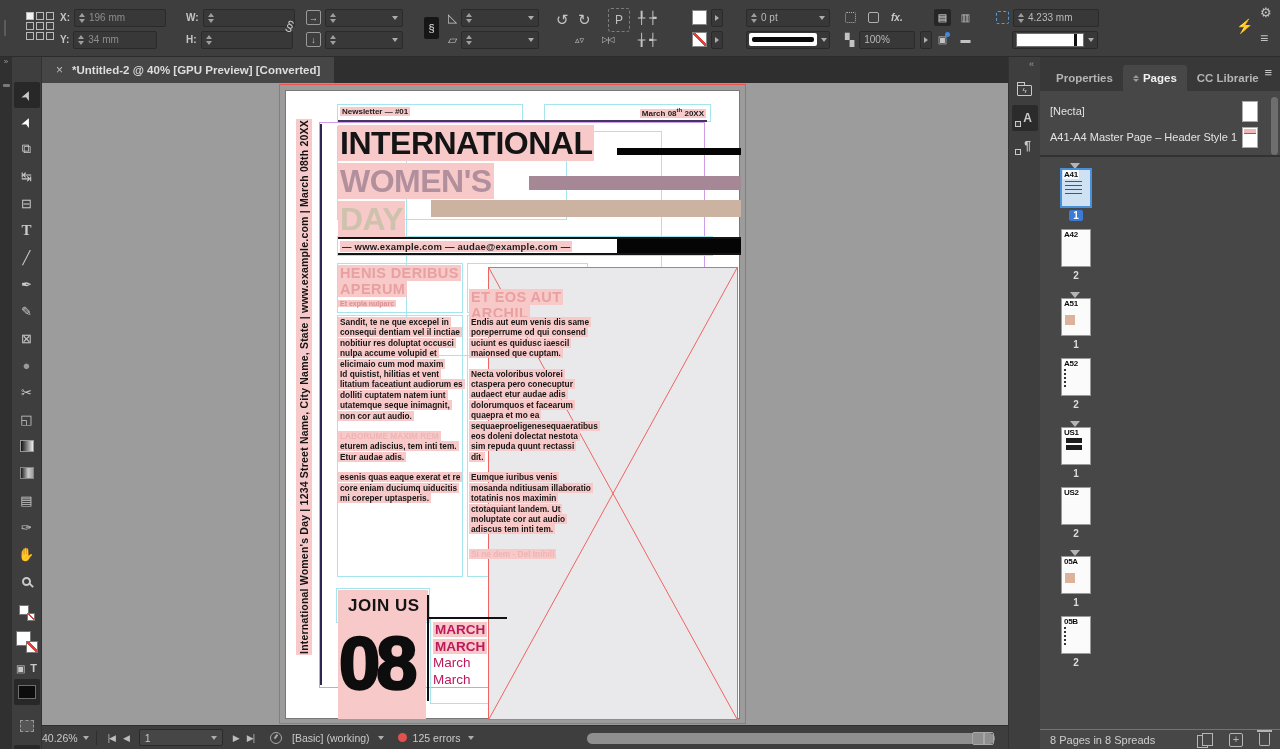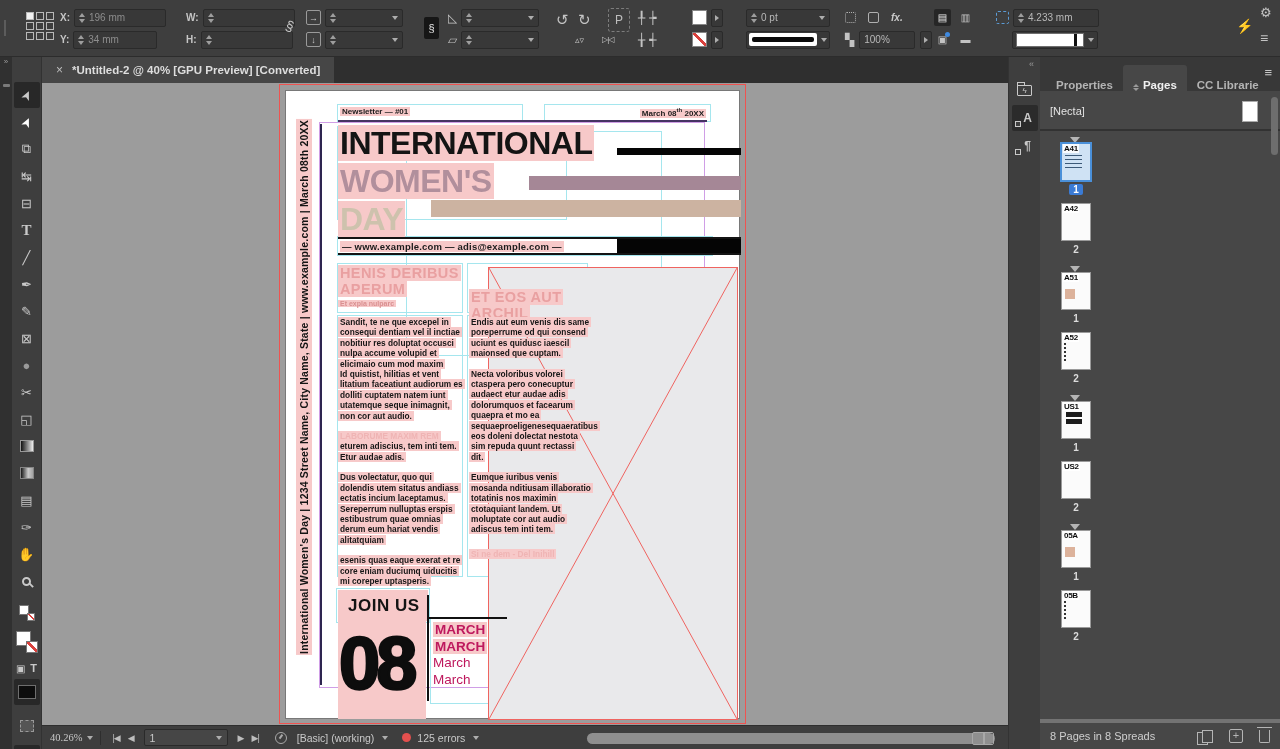--- a/index.html
+++ b/index.html
@@ -117,21 +117,21 @@
   .cicon { width:26px; height:26px; margin:2px auto; display:flex; align-items:center; justify-content:center; color:#c9c9c9; border-radius:2px; position:relative; }
   .cicon.active { background:#2b2b2b; }
   .folder { width:15px; height:11px; border:1.5px solid #c9c9c9; border-radius:1px; position:relative; display:flex; align-items:center; justify-content:center; font-size:8px; color:#c9c9c9; }
   .folder::before { content:""; position:absolute; left:-1px; top:-4px; width:6px; height:3px; border:1.5px solid #c9c9c9; border-bottom:none; }
   .stylsq { position:absolute; left:3px; bottom:4px; width:6px; height:6px; border:1.5px solid #c9c9c9; background:#3e3e3e; }
   .cicon .glyph { font-size:12px; font-weight:bold; margin-left:6px; }
 
   
   .rpanel { position:absolute; left:1040px; top:57px; width:240px; height:692px; background:#474747; display:flex; flex-direction:column; }
   .ptabs { height:34px; background:#383838; display:flex; align-items:flex-end; padding-left:6px; position:relative; flex:0 0 auto; }
-  .ptab { height:26px; display:flex; align-items:flex-end; gap:4px; padding:0 10px; font-size:11.5px; color:#b4b4b4; font-weight:bold; }
+  .ptab { height:26px; display:flex; align-items:center; gap:4px; padding:0 10px; font-size:11.5px; color:#b4b4b4; font-weight:bold; }
   .ptab.active { background:#474747; color:#f0f0f0; border-radius:3px 3px 0 0; }
   .updn { display:inline-flex; flex-direction:column; gap:1px; }
   .updn i { display:block; width:0; height:0; border-left:3px solid transparent; border-right:3px solid transparent; }
   .updn i.u { border-bottom:3px solid #9a9a9a; }
   .updn i.d { border-top:3px solid #9a9a9a; }
   .pmenu { position:absolute; right:8px; top:8px; color:#c9c9c9; font-size:13px; }
   .masters { background:#474747; padding:7px 8px 5px 10px; position:relative; flex:0 0 auto; border-bottom:2px solid #323232; }
   .mrow { display:flex; align-items:center; height:26px; color:#e3e3e3; font-size:11px; }
   .mrow .name { flex:1 1 auto; white-space:nowrap; overflow:hidden; }
   .mthumb { width:16px; height:21px; background:#fff; border:1px solid #aaa; margin-right:14px; position:relative; flex:0 0 auto; }
@@ -143,21 +143,21 @@
   .pitem { width:40px; margin-bottom:7px; }
   .pthumb { width:28px; height:36px; margin:0 auto; background:#fbfbfb; box-shadow:0 0 0 1px #9a9a9a; position:relative; }
   .pthumb .plabel { position:absolute; left:1px; top:0; font-size:8px; font-weight:bold; color:#0d0d0d; background:rgba(255,255,255,.85); padding:0 1px; line-height:9px; letter-spacing:-.3px; }
   .pthumb.sel { background:#cfe2f4; box-shadow:0 0 0 2px #4a90d9; }
   .pthumb.sel::after { content:""; position:absolute; left:3px; top:11px; width:17px; height:16px; background:repeating-linear-gradient(#3c5a78 0 1.5px, transparent 1.5px 4px); }
   .pthumb.blob::after { content:""; position:absolute; left:3px; top:16px; width:10px; height:10px; background:#dcb29b; }
   .pthumb.blocks::after { content:""; position:absolute; left:4px; top:10px; width:16px; height:14px; background:linear-gradient(#1c1c1c 0 5px, transparent 5px 7px, #1c1c1c 7px 12px, transparent 12px); }
   .pthumb.dashes::after { content:""; position:absolute; left:2px; top:10px; width:2px; height:18px; background:repeating-linear-gradient(#333 0 2px, transparent 2px 4px); }
   .pnum { text-align:center; font-size:10px; color:#dcdcdc; margin-top:4px; height:13px; }
   .pnum.sel b { background:#3a7bd5; color:#fff; border-radius:2px; padding:0 4px; font-weight:bold; }
-  .pfooter { flex:0 0 auto; height:30px; border-top:4px solid #737373; display:flex; align-items:center; padding:0 10px; color:#cfcfcf; font-size:11px; }
+  .pfooter { flex:0 0 auto; height:20px; border-top:1px solid #737373; display:flex; align-items:center; padding:0 10px; color:#cfcfcf; font-size:11px; }
   .pfooter .sp { flex:1 1 auto; }
   .ico-plus { width:14px; height:14px; border:1.5px solid #b5b5b5; border-radius:2px; color:#b5b5b5; font-size:11px; line-height:11px; text-align:center; margin-left:16px; }
   .ico-trash { width:11px; height:13px; border:1.5px solid #b5b5b5; border-top:none; border-radius:0 0 2px 2px; position:relative; margin-left:16px; }
   .ico-trash::before { content:""; position:absolute; left:-3px; top:-3px; width:15px; height:1.5px; background:#b5b5b5; }
   .ico-spread { width:16px; height:13px; position:relative; }
   .ico-spread::before, .ico-spread::after { content:""; position:absolute; width:9px; height:11px; border:1.5px solid #b5b5b5; background:#474747; }
   .ico-spread::before { left:0; top:2px; }
   .ico-spread::after { left:5px; top:0; }
 </style>
 </head>
@@ -496,41 +496,40 @@
         <div><span class="hl t1">INTERNATIONAL</span></div>
         <div><span class="hl t2">WOMEN'S</span></div>
         <div><span class="hl t3">DAY</span></div>
       </div>
 
       <div class="bar" style="left:331px;top:57px;width:124px;height:7px;background:#050505;"></div>
       <div class="bar" style="left:243px;top:85px;width:212px;height:14px;background:#a58796;"></div>
       <div class="bar" style="left:145px;top:109px;width:310px;height:17px;background:#ccb3a1;"></div>
 
       <div class="contactbox">
-        <span class="txt hl">— www.example.com — adis@example.com —</span>
+        <span class="txt hl">— www.example.com — audae@example.com —</span>
         <span class="blk"></span>
       </div>
 
       <div class="placeholder">
         <svg width="248" height="451" style="display:block">
           <line x1="0" y1="0" x2="248" y2="451" stroke="#ef6460" stroke-width="1"></line>
           <line x1="0" y1="451" x2="248" y2="0" stroke="#ef6460" stroke-width="1"></line>
         </svg>
       </div>
 
       <div class="colhead" style="left:52px;top:174px;width:124px;">
         <span class="hl">HENIS DERIBUS APERUM</span>
         <span class="sub"><span class="hl">Et expla nulparc</span></span>
       </div>
       <div class="bodycol" style="left:52px;top:226px;width:125px;">
         <p style="margin-bottom:0;"><span class="hl">Sandit, te ne que excepel in consequi dentiam vel il inctiae nobitiur res doluptat occusci nulpa accume volupid et elicimaio cum mod maxim</span></p>
         <p><span class="hl">Id quistist, hilitias et vent litatium faceatiunt audiorum es dolliti cuptatem natem iunt utatemque seque inimagnit, non cor aut audio.</span></p>
         <div><span class="hl ghost">LABORUME MAXIM REM</span></div>
         <p><span class="hl">eturem adiscius, tem inti tem. Etur audae adis.</span></p>
-        <p><span class="hl">Dus volectatur, quo qui dolendis utem sitatus andiass ectatis incium laceptamus. Sereperrum nulluptas erspis estibustrum quae omnias derum eum hariat vendis alitatquiam</span></p>
         <p><span class="hl">esenis quas eaque exerat et re core eniam duciumq uiducitis mi coreper uptasperis.</span></p>
       </div>
 
       <div class="colhead" style="left:183px;top:174px;width:120px;margin-top:24px;">
         <span class="hl">ET EOS AUT ARCHIL</span>
         <span class="sub"><span class="hl">Et expla nulparc</span></span>
       </div>
       <div class="bodycol" style="left:183px;top:226px;width:122px;">
         <p><span class="hl">Endis aut eum venis dis same poreperrume od qui consend uciunt es quidusc iaescil maionsed que cuptam.</span></p>
         <p><span class="hl">Necta voloribus volorei ctaspera pero conecuptur audaect etur audae adis dolorumquos et facearum quaepra et mo ea sequaeproeligenesequaeratibus eos doleni dolectat nestota sim repuda quunt rectassi dit.</span></p>
@@ -549,21 +548,21 @@
       <div class="marchblk">
         <div><span class="hl caps">MARCH</span></div>
         <div><span class="hl caps">MARCH</span></div>
         <div><span>March</span></div>
         <div><span>March</span></div>
       </div>
     </div>
   </div>
 
   <div class="statusbar">
-    <span style="margin-left:8px;font-family:Liberation Serif, serif;">40.26%</span>
+    <span style="">40.26%</span>
     <span class="cvd" style="margin-left:5px;"></span>
     <span class="sep"></span>
     <span class="navb">|◀</span>
     <span class="navb">◀</span>
     <span class="pgfld">
         <span>1</span>
         <span class="cvd"></span>
       </span>
     <span class="navb">▶</span>
     <span class="navb">▶|</span>
@@ -608,20 +607,24 @@
           <span>CC Librarie</span>
         </div>
       <div class="pmenu">≡</div>
     </div>
 
     <div class="masters">
       <div class="mrow">
         <span class="name">[Necta]</span>
         <span class="mthumb"></span>
       </div>
+      <div class="mrow">
+        <span class="name">A41-A4 Master Page – Header Style 1</span>
+        <span class="mthumb hdr"></span>
+      </div>
       <div class="scrollpill"></div>
     </div>
 
     <div class="plist">
       <div class="ptri"></div>
       <div class="pitem">
         <div class="pthumb sel">
             <span class="plabel">A41</span>
           </div>
         <div class="pnum sel"><b>1</b></div>

